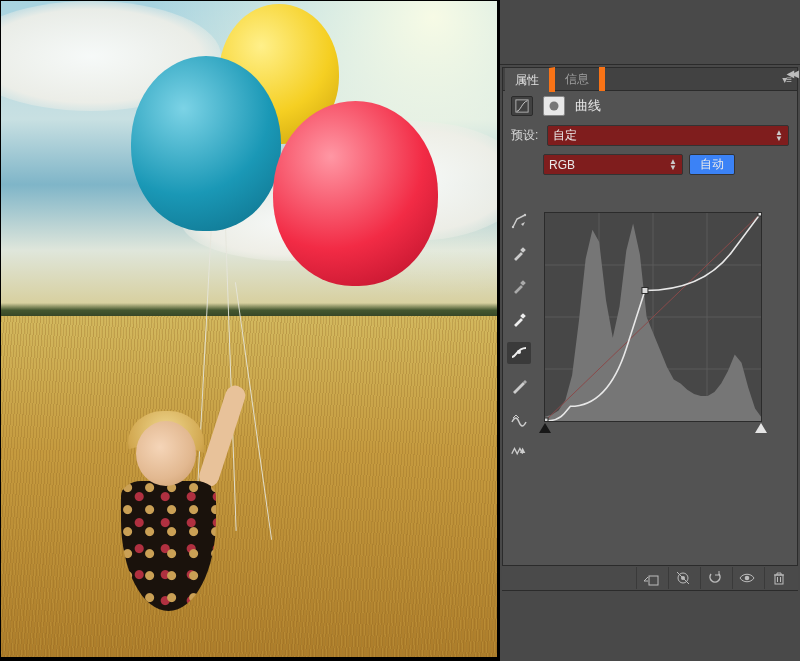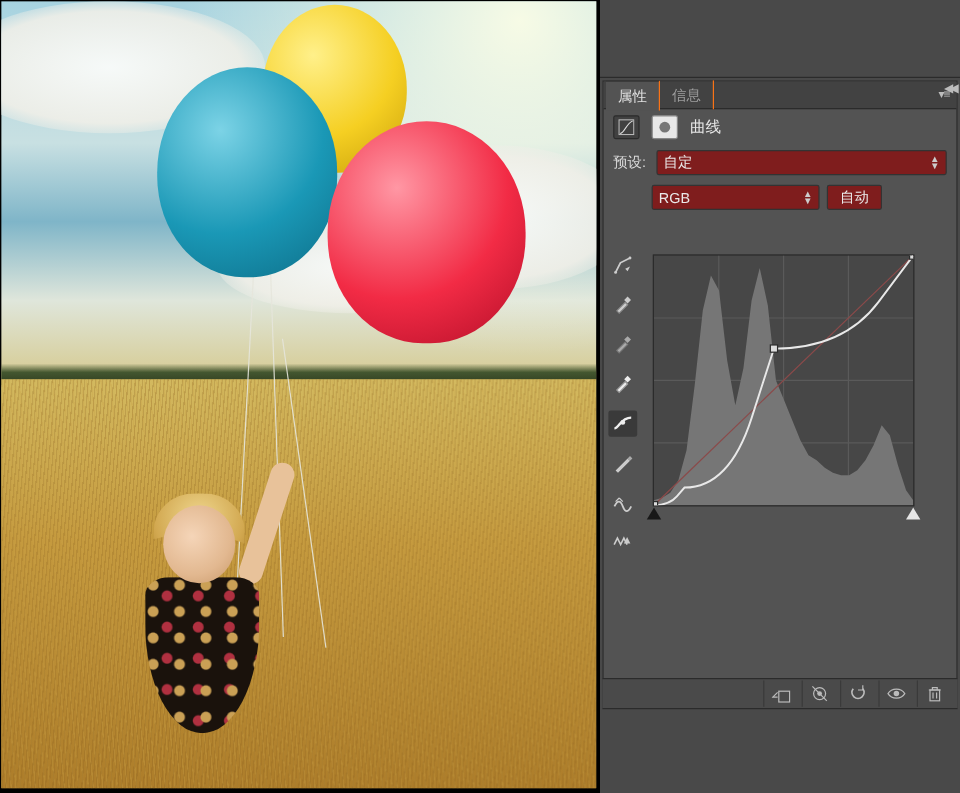--- a/index.html
+++ b/index.html
@@ -93,21 +93,21 @@
       margin:2px; border:1px solid #2b2b2b; background:#535353;
       height: 523px; display:flex; flex-direction:column;
     }
     .tabbar {
       display:flex; align-items:center; height:23px;
       background:#424242; border-bottom:1px solid #2b2b2b;
       padding-left:2px;
     }
     .tab {
       padding:4px 10px 3px; font-size:12px; color:#9e9e9e;
-      border-right:1px solid #f97316; cursor:pointer;
+      border-right:6px solid #f97316; cursor:pointer;
     }
     .tab.active { background:#535353; color:#e2e2e2; border-top:1px solid #2b2b2b;}
     .tabbar .menu { margin-left:auto; margin-right:6px; color:#bcbcbc; font-size:10px; letter-spacing:-1px;}
     .subhead {
       display:flex; align-items:center; gap:10px;
       padding:5px 8px;
     }
     .iconbox {
       width:22px; height:20px; background:#414141;
       border:1px solid #2b2b2b; display:flex; align-items:center; justify-content:center;
@@ -125,21 +125,21 @@
     }
     .row-label { color:#d8d8d8; min-width:30px; }
     .dropdown {
       flex:1; height:21px; background:#7f1d1d;
       border:1px solid #333; border-radius:2px;
       display:flex; align-items:center; justify-content:space-between;
       padding:0 5px; color:#eaeaea; cursor:pointer;
     }
     .dropdown .arrows { font-size:8px; line-height:6px; color:#ccc; display:flex; flex-direction:column; }
     .btn {
-      height:21px; padding:0 10px; background:#7f1d1d;
+      height:21px; padding:0 10px; background:#3b82f6;
       border:1px solid #333; border-radius:2px;
       display:flex; align-items:center; color:#eaeaea; cursor:pointer;
     }
     .tools-col {
       position:absolute; left:7px; top:210px;
       display:flex; flex-direction:column; gap:11px;
     }
     .tool {
       width:24px; height:22px; display:flex; align-items:center; justify-content:center;
       color:#d5d5d5; cursor:pointer; border-radius:2px;

